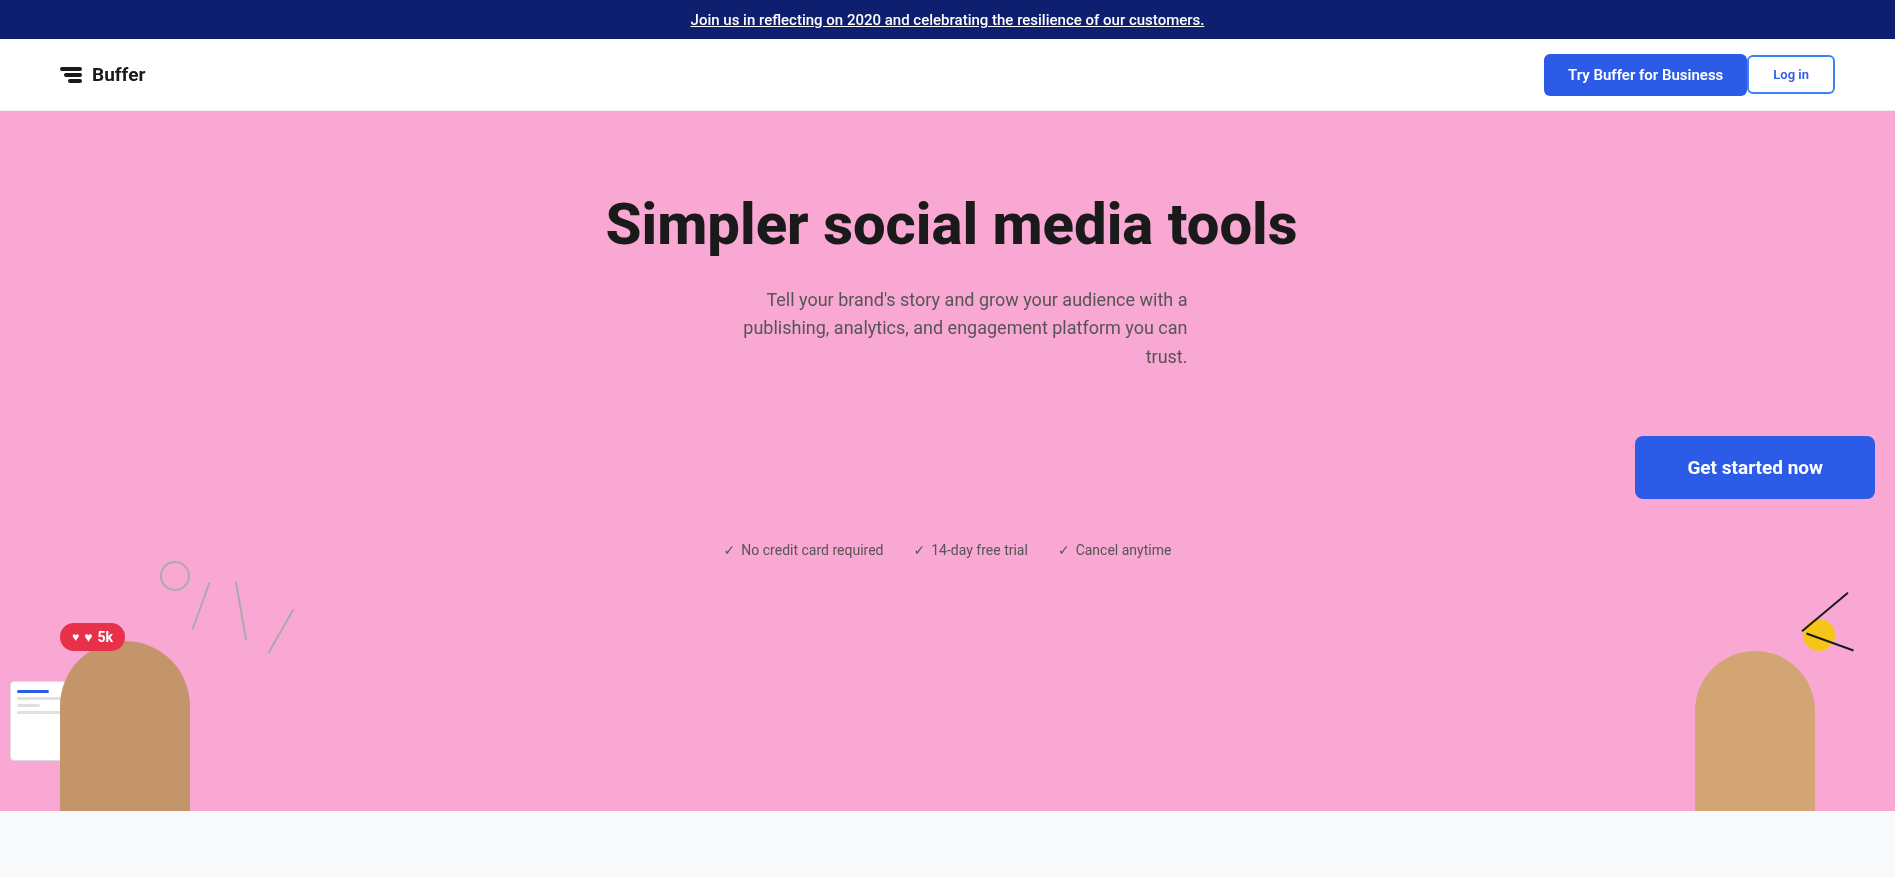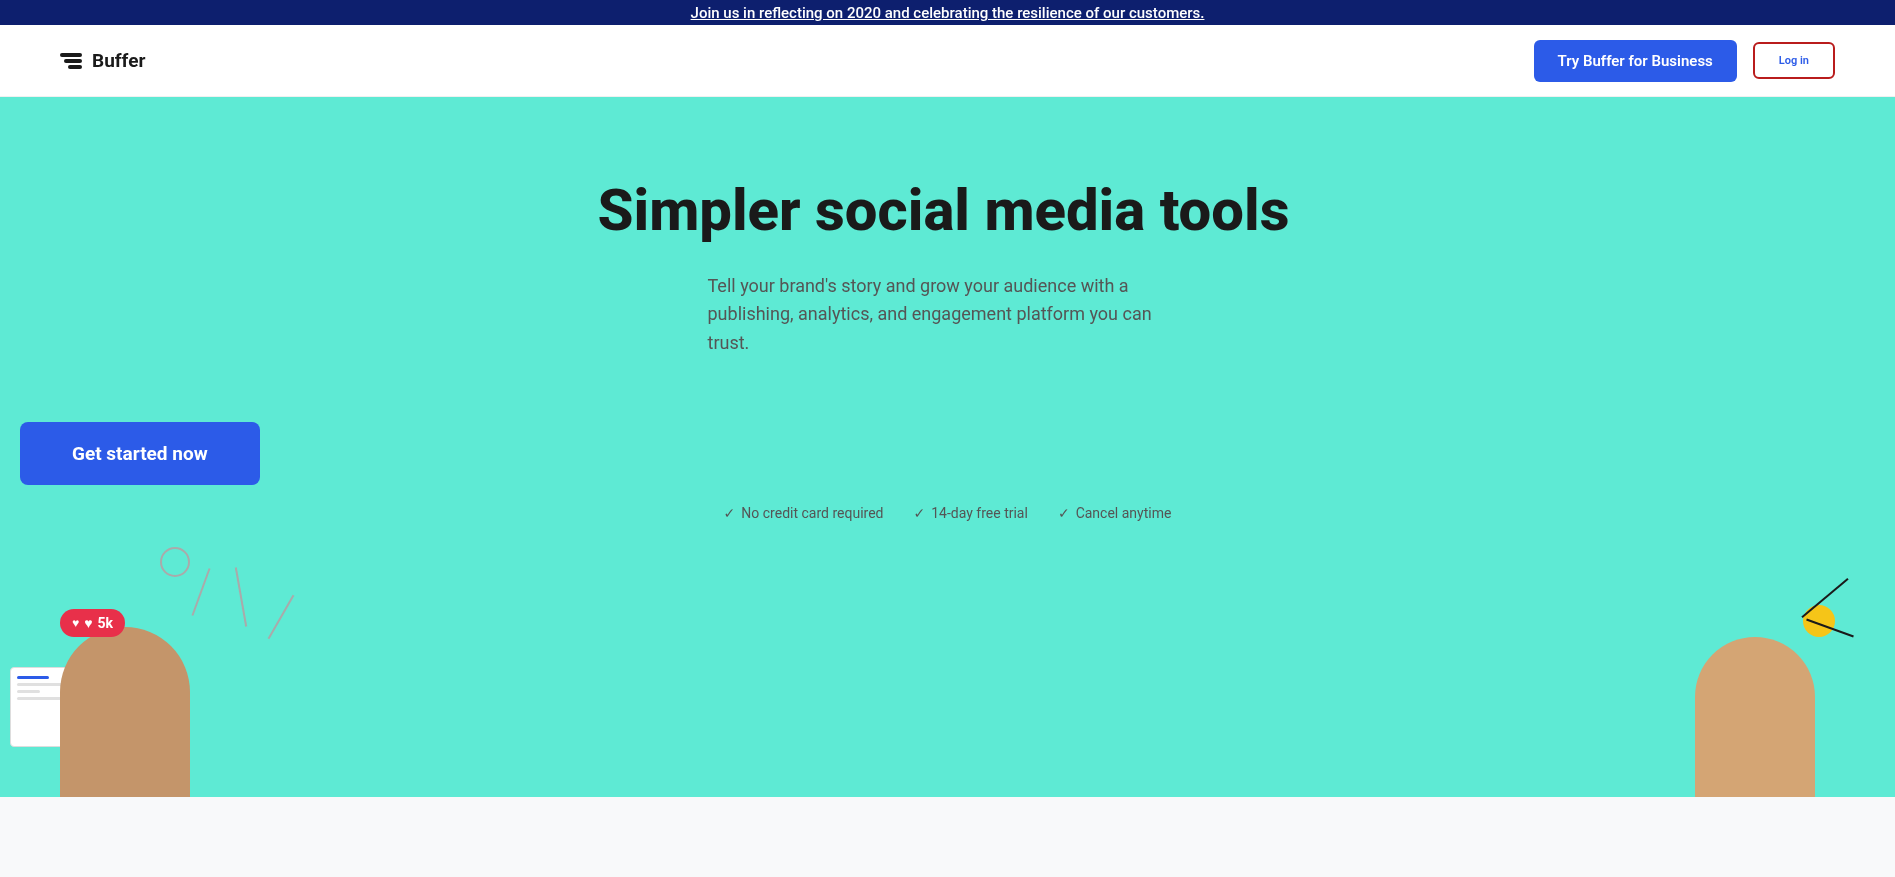--- a/index.html
+++ b/index.html
@@ -11,21 +11,21 @@
     body {
       font-family: -apple-system, BlinkMacSystemFont, 'Segoe UI', Roboto, Helvetica, Arial, sans-serif;
       background: #f8f9fa;
       overflow-x: hidden;
     }
 
     
     .top-banner {
       background-color: #0d1f6e;
       text-align: center;
-      padding: 3px 20px;
+      padding: 10px 20px;
       width: 100%;
     }
 
     .top-banner a {
       color: #ffffff;
       text-decoration: underline;
       font-size: 15px;
       font-weight: 500;
     }
 
@@ -85,53 +85,52 @@
       text-decoration: none;
       font-size: 16px;
       padding: 24px 20px;
       display: block;
       transition: color 0.2s;
     }
 
     .navbar-right {
       display: flex;
       align-items: center;
-      gap: 16px;
     }
 
     .btn-try-business {
       background-color: #2c5be8;
       color: #ffffff;
       border: none;
       padding: 12px 24px;
       font-size: 15px;
       font-weight: 600;
       border-radius: 6px;
       cursor: pointer;
       text-decoration: none;
       display: inline-block;
     }
 
     .btn-login {
       background: transparent;
       color: #2c5be8;
-      border: 2px solid #b91c1c;
+      border: 2px solid #3b82f6;
       padding: 10px 24px;
-      font-size: 11px;
+      font-size: 13px;
       font-weight: 600;
       border-radius: 6px;
       cursor: pointer;
       text-decoration: none;
       display: inline-block;
     }
 
     
     .hero {
-      background: #5eead4;
-      text-align: left;
+      background: #f9a8d4;
+      text-align: right;
       padding: 80px 20px 0;
       position: relative;
       min-height: 700px;
       overflow: hidden;
     }
 
     .hero-content {
       position: relative;
       z-index: 2;
     }
@@ -159,21 +158,21 @@
       background-color: #2c5be8;
       color: #ffffff;
       border: none;
       padding: 20px 52px;
       font-size: 19px;
       font-weight: 700;
       border-radius: 8px;
       cursor: pointer;
       display: inline-block;
       text-decoration: none;
-      margin-bottom: 20px;
+      margin-bottom: 43px;
     }
 
     .hero-features {
       display: flex;
       justify-content: center;
       gap: 30px;
       color: #555555;
       font-size: 14px;
       margin-bottom: 60px;
     }

